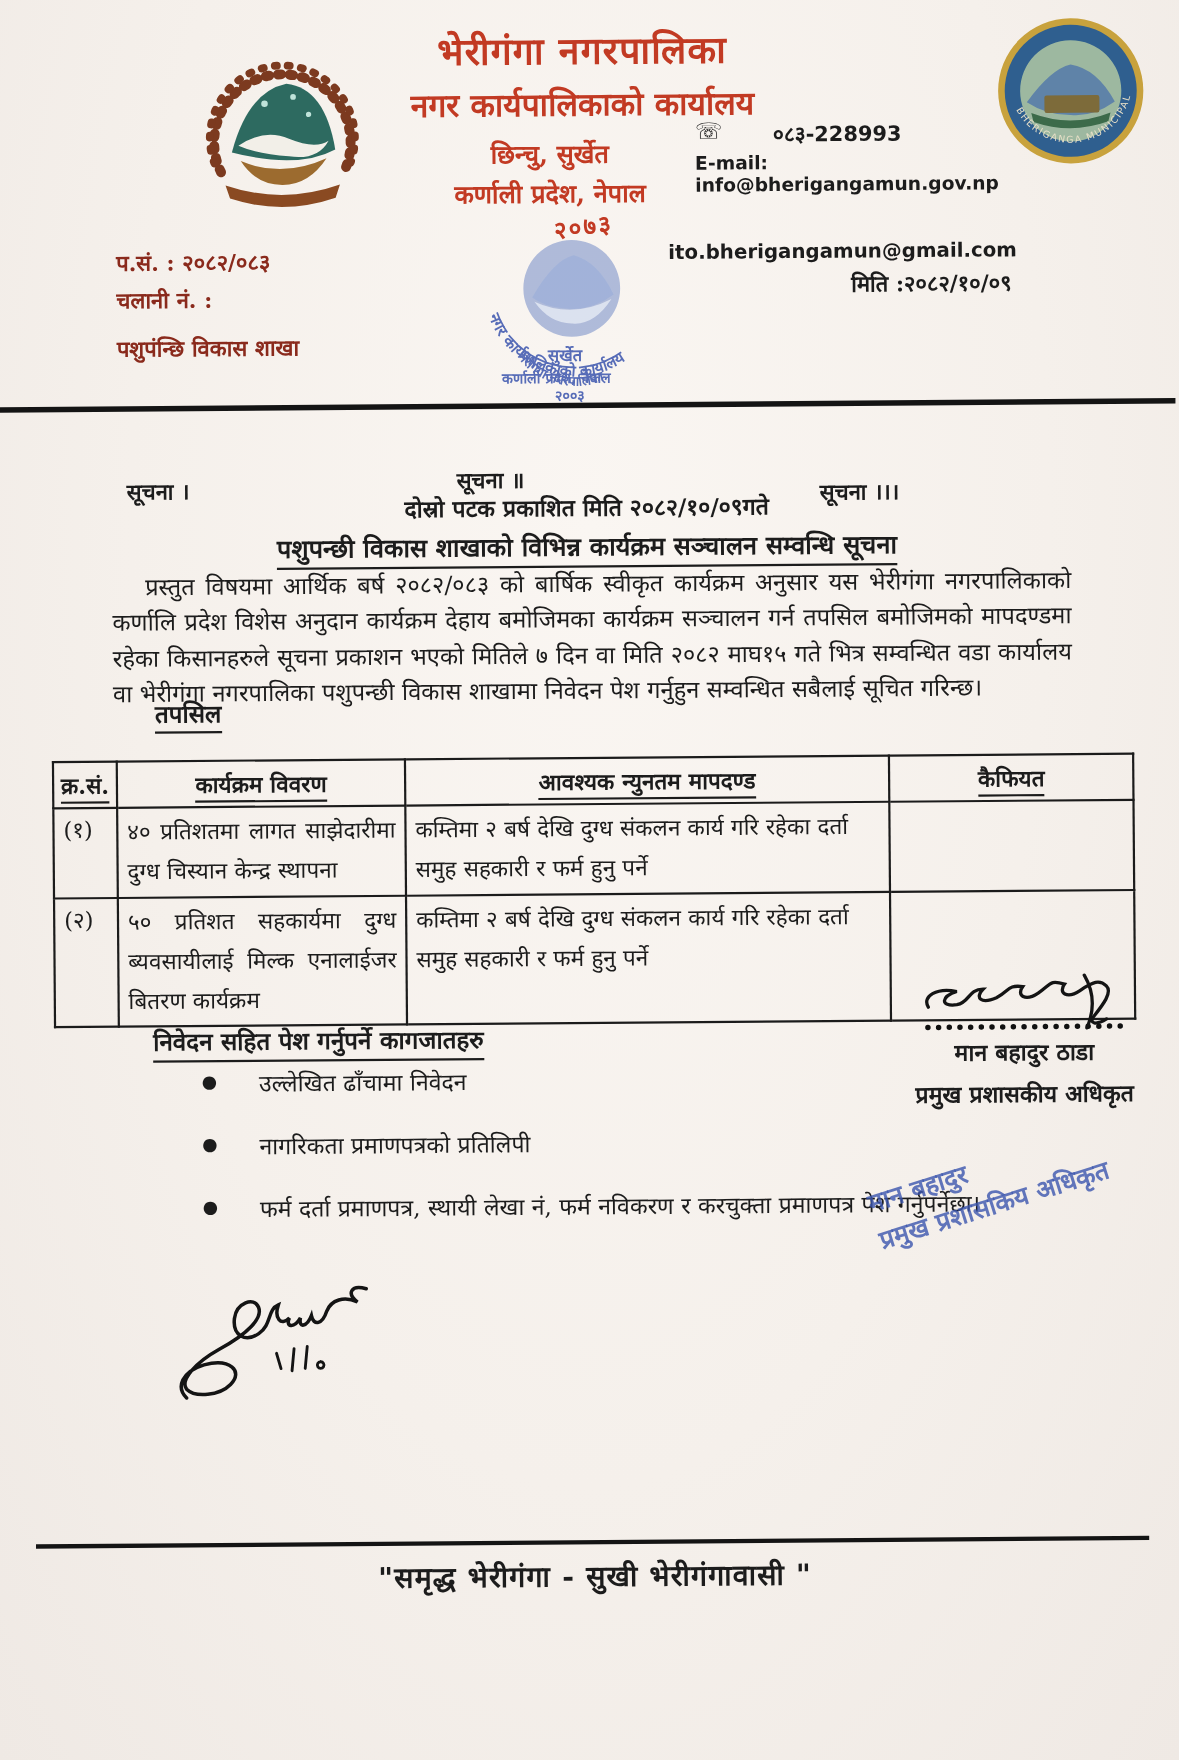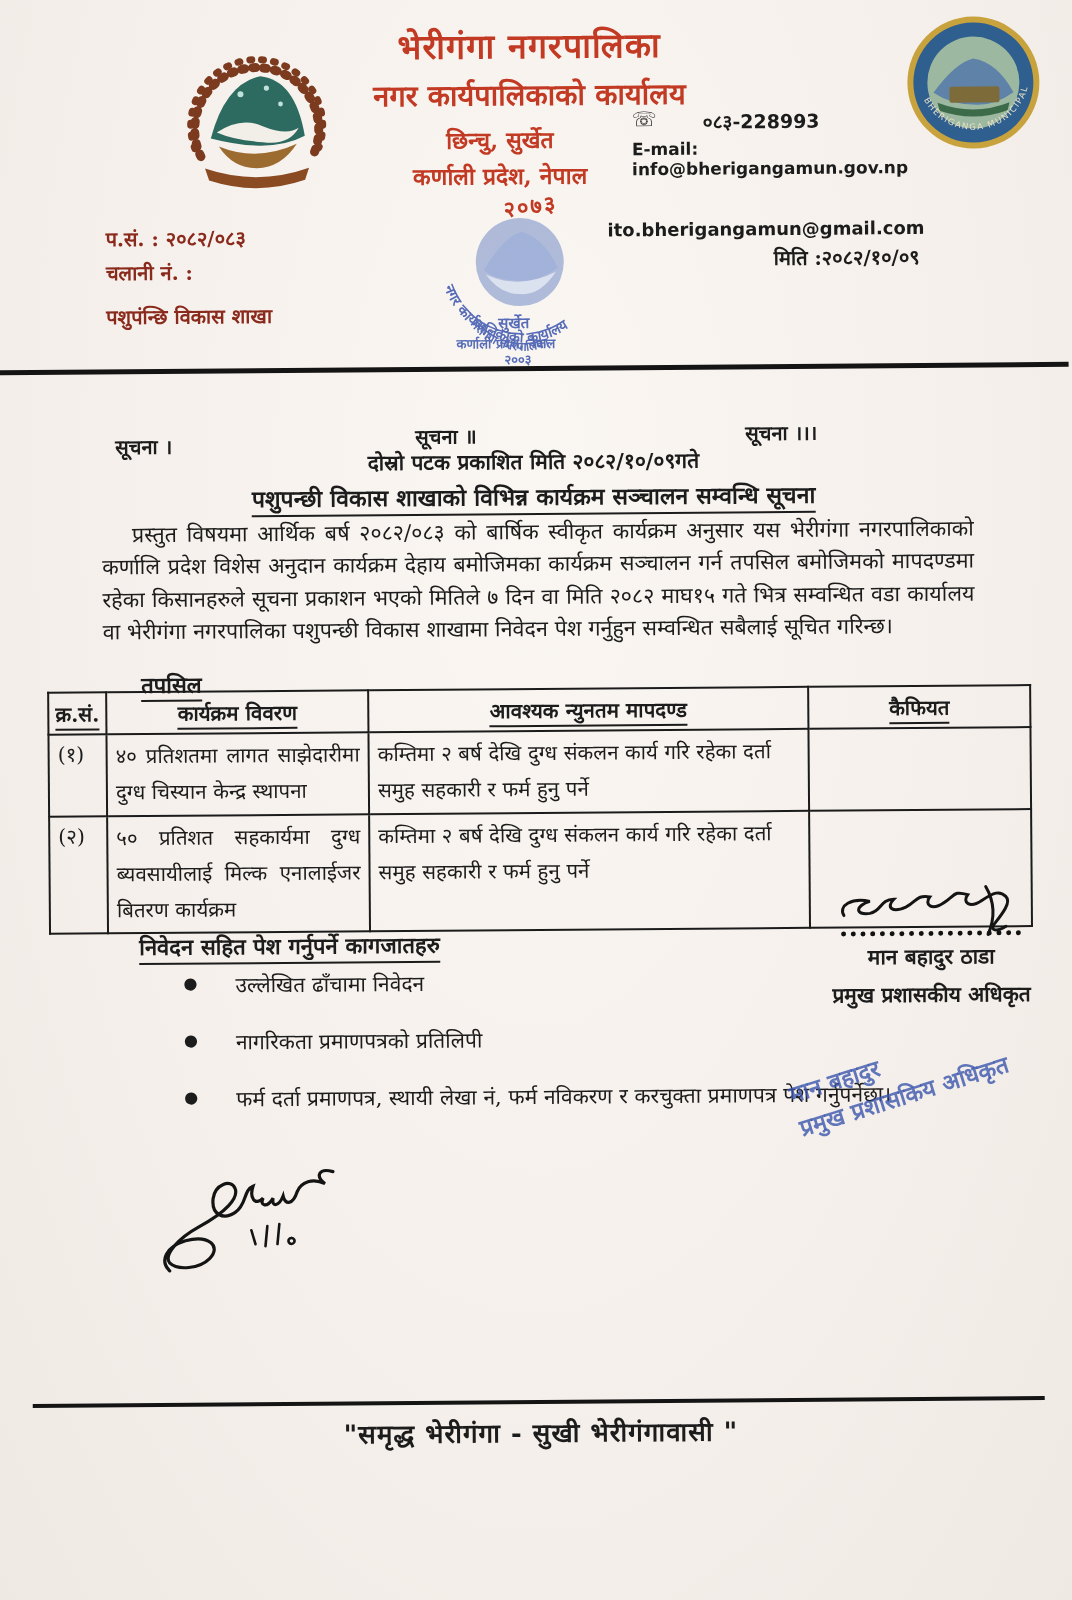--- a/index.html
+++ b/index.html
@@ -44,21 +44,21 @@
   .yearred{left:508px;top:190px;font-size:22px;font-weight:bold;transform:rotate(-7deg);letter-spacing:2px;}
 
   .hr-main{left:0;top:366px;width:1072px;height:5px;background:#141414;}
 
   
   .marker{font-size:20px;font-weight:bold;}
   .pubs{left:0;top:447px;width:1072px;font-size:21px;font-weight:bold;}
   .ntitle{left:0;top:480px;width:1072px;font-size:23px;}
   .ntitle span{border-bottom:2.5px solid #1c1c1c;padding-bottom:3px;font-weight:bold;}
   .para{left:104px;top:516px;width:872px;font-size:21.5px;line-height:1.5;text-align:justify;text-indent:30px;}
-  .tapsil{left:142px;top:666px;font-size:22px;}
+  .tapsil{left:142px;top:630px;font-size:22px;}
   .tapsil span{border-bottom:2px solid #1c1c1c;padding-bottom:2px;font-weight:bold;}
 
   
   table.mtab{left:48px;top:688px;position:absolute;border-collapse:collapse;table-layout:fixed;}
   .mtab th,.mtab td{border:2px solid #1b1b1b;vertical-align:top;padding:4px 8px;font-size:20.5px;}
   .mtab th{font-weight:bold;padding:6px 4px;}
   .mtab th span{border-bottom:2px solid #1b1b1b;padding-bottom:2px;}
   .col-sn{width:58px;}
   .col-prog{width:262px;}
   .col-crit{width:440px;}
@@ -163,21 +163,21 @@
       <text x="78" y="128" font-size="15">सुर्खेत</text>
       <text x="36" y="148" font-size="13">कर्णाली प्रदेश, नेपाल</text>
       <text x="84" y="164" font-size="13">२००३</text>
     </g>
   </svg>
 
   <div class="abs hr-main"></div>
 
   <div class="abs marker" style="left:118px;top:430px;">सूचना ।</div>
   <div class="abs marker" style="left:418px;top:422px;">सूचना ॥</div>
-  <div class="abs marker" style="left:748px;top:421px;">सूचना ।।।</div>
+  <div class="abs marker" style="left:748px;top:435px;">सूचना ।।।</div>
 
   <div class="abs pubs center">दोस्रो पटक प्रकाशित मिति २०८२/१०/०९गते</div>
   <div class="abs ntitle center"><span>पशुपन्छी विकास शाखाको विभिन्न कार्यक्रम सञ्चालन सम्वन्धि सूचना</span></div>
 
   <div class="abs para">प्रस्तुत विषयमा आर्थिक बर्ष २०८२/०८३ को बार्षिक स्वीकृत कार्यक्रम अनुसार यस भेरीगंगा नगरपालिकाको कर्णालि प्रदेश विशेस अनुदान कार्यक्रम देहाय बमोजिमका कार्यक्रम सञ्चालन गर्न तपसिल बमोजिमको मापदण्डमा रहेका किसानहरुले सूचना प्रकाशन भएको मितिले ७ दिन वा मिति २०८२ माघ१५ गते भित्र सम्वन्धित वडा कार्यालय वा भेरीगंगा नगरपालिका पशुपन्छी विकास शाखामा निवेदन पेश गर्नुहुन सम्वन्धित सबैलाई सूचित गरिन्छ।</div>
 
   <div class="abs tapsil"><span>तपसिल</span></div>
 
   <table class="mtab">
     <colgroup>

